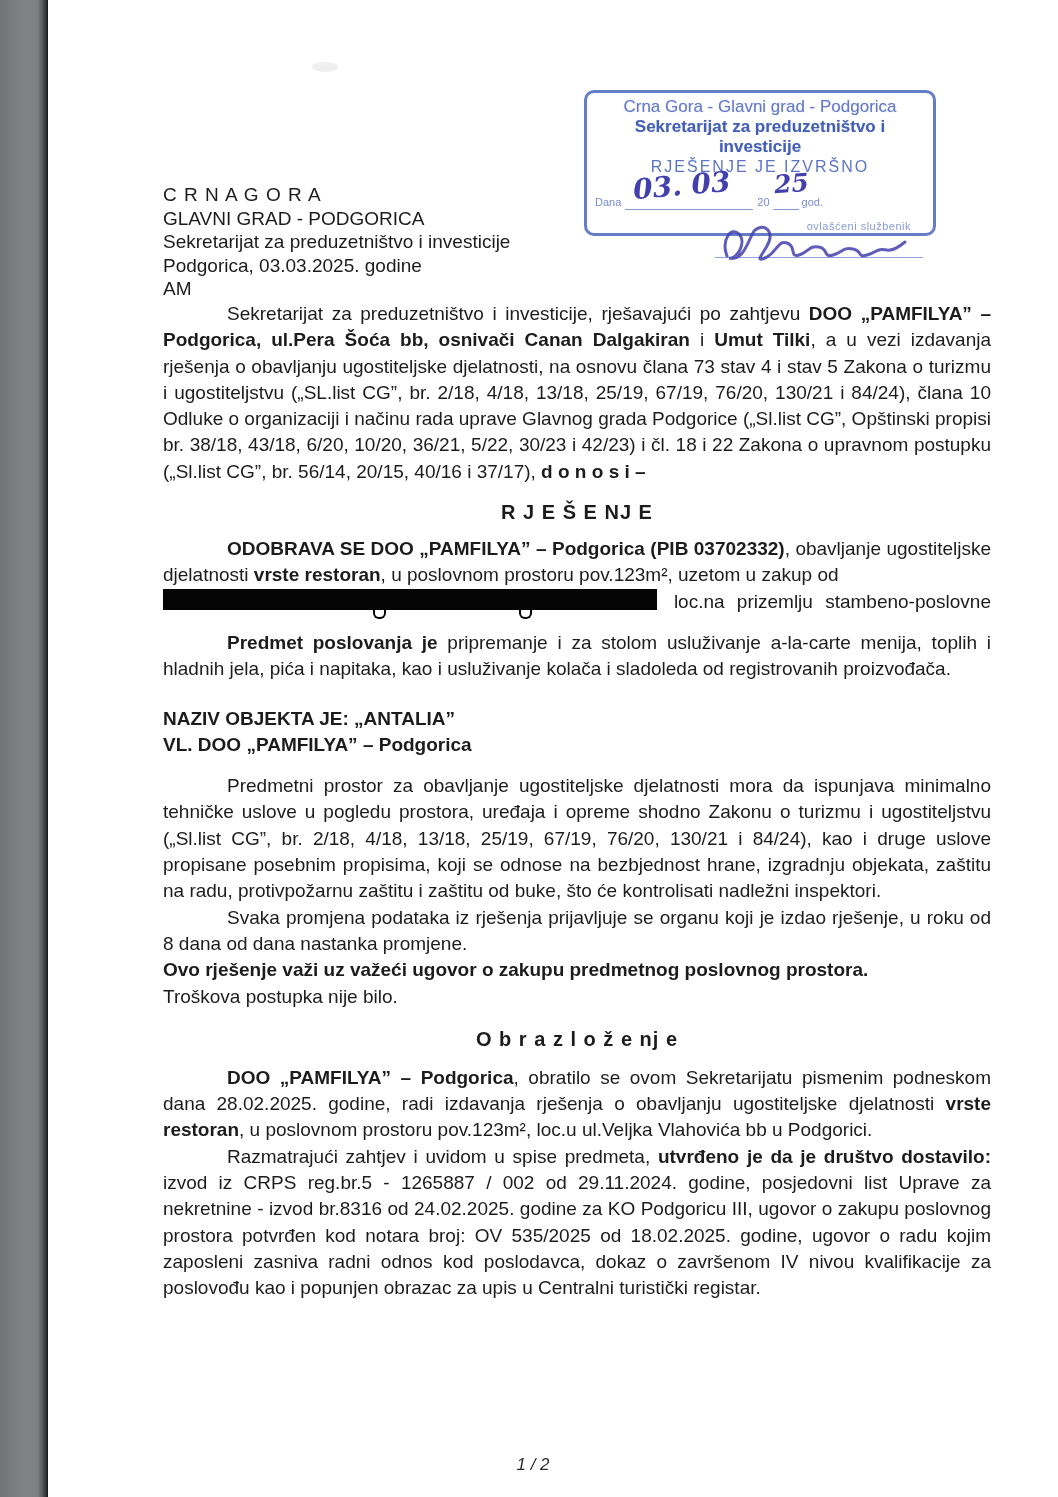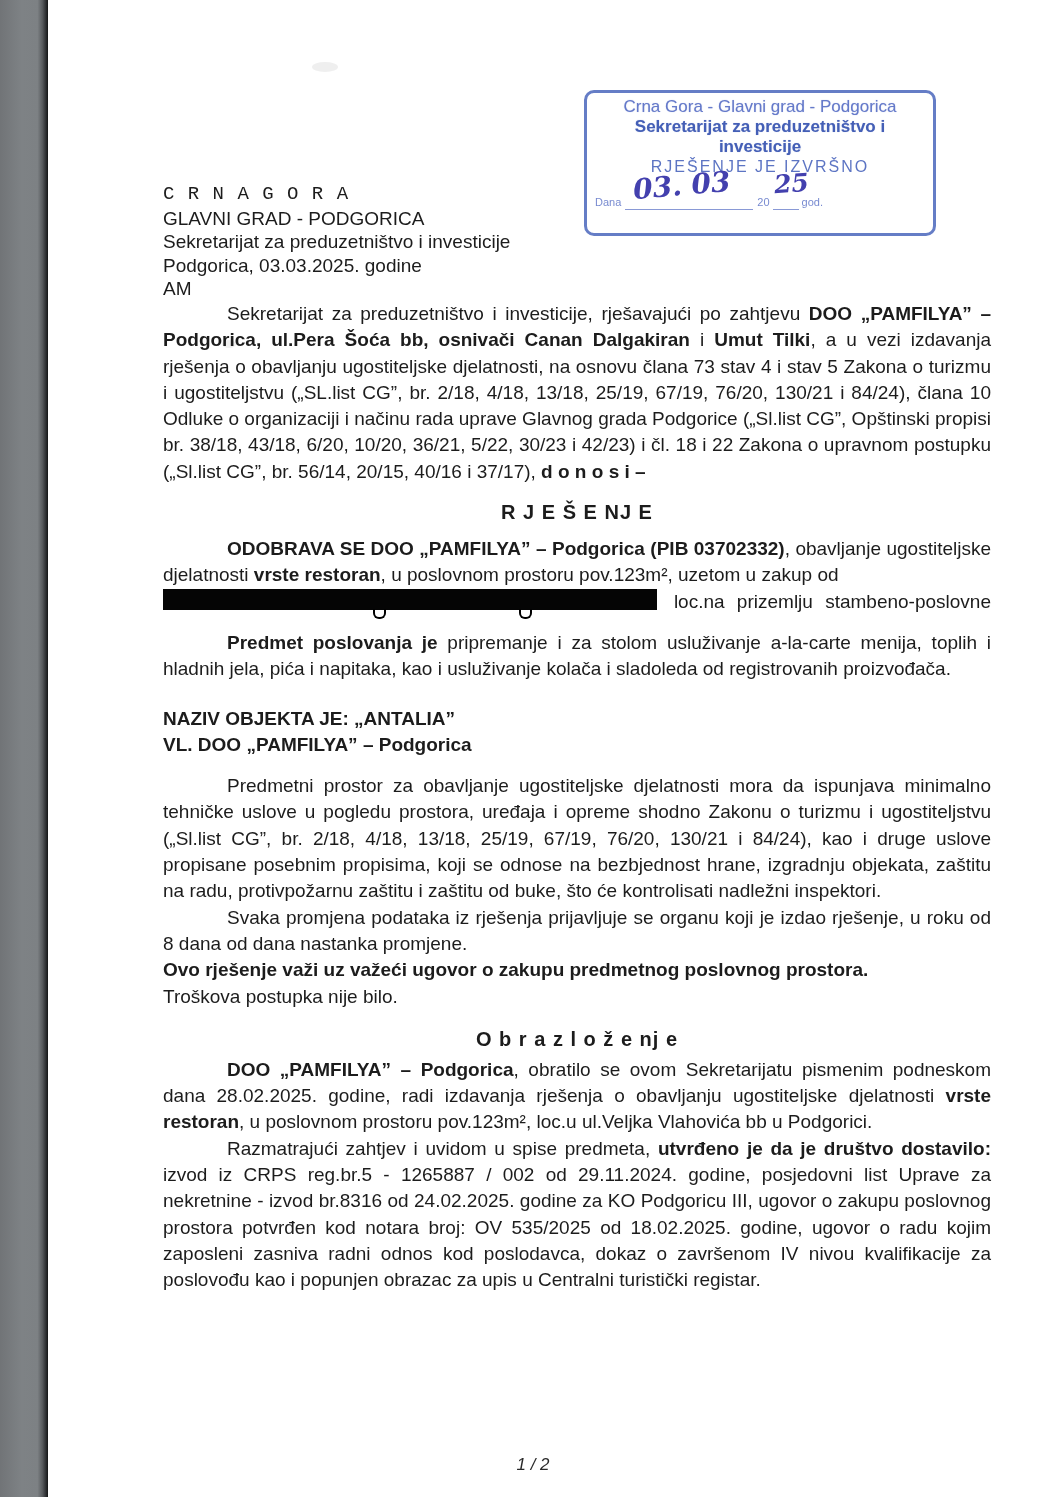--- a/index.html
+++ b/index.html
@@ -52,21 +52,21 @@
   .stamp .sig-line{position:absolute;right:2px;bottom:2px;width:208px;border-bottom:1.5px solid rgba(74,99,192,.6);}
   .stamp svg.sig{position:absolute;right:10px;bottom:-8px;overflow:visible;}
 
   
   .doc{
     position:absolute;left:163px;top:183px;width:828px;
     font-size:19px;line-height:26.3px;
     color:#1c1c1c;
   }
   .hdr{line-height:23.6px;text-align:left;}
-  .hdr .country{letter-spacing:1px;font-family:Liberation Mono, monospace;}
+  .hdr .country{letter-spacing:1px;}
   .doc p{margin:0;text-align:justify;}
   .doc p.ind{text-indent:64px;}
   .b{font-weight:bold;}
   h1.center-head{
     font-size:20px;font-weight:bold;text-align:center;
     margin:14px 0 10px 0;letter-spacing:1px;line-height:27px;
   }
   .redact-line{display:flex;align-items:flex-start;position:relative;height:26.3px;}
   .redaction{width:494px;height:21px;background:#050505;flex:none;}
   .redact-line .after{flex:1;text-align:right;word-spacing:7px;}
@@ -95,20 +95,27 @@
     <span class="lbl">Dana</span>
     <span class="uline u1">
       <span class="hand date">03. 03</span>
     </span>
     <span class="lbl">20</span>
     <span class="uline u2">
       <span class="hand year">25</span>
     </span>
     <span class="lbl">god.</span>
   </div>
+  <div class="official-row">
+    <span class="official">ovlašćeni službenik</span>
+    <span class="sig-line"></span>
+    <svg class="sig" width="200" height="52" viewBox="0 0 200 52">
+      <path d="M12 40 C6 24 16 10 24 18 C32 26 22 44 14 42 C30 46 34 20 40 14 C50 6 60 16 52 30 C47 39 40 46 50 42 C62 37 62 24 72 27 C82 30 74 42 84 39 C94 36 94 29 104 31 C114 33 108 42 118 39 C128 36 128 31 138 33 C148 35 142 42 152 39 C162 36 162 32 172 34 C178 35 184 31 190 26" fill="none" stroke="#4340ae" stroke-width="3" stroke-linecap="round" opacity="0.85"></path>
+    </svg>
+  </div>
 </div>
 
 <div class="doc">
 
   <div class="hdr">
     <div class="country">C R N A   G O R A</div>
     <div>GLAVNI  GRAD - PODGORICA</div>
     <div>Sekretarijat za preduzetništvo i investicije</div>
     <div>Podgorica, 03.03.2025. godine</div>
     <div>AM</div>
@@ -129,20 +136,20 @@
   <p class="ind" style="margin-top:15px;"><span class="b">Predmet poslovanja je </span><span>pripremanje i za stolom usluživanje a-la-carte menija, toplih i hladnih jela, pića i napitaka, kao i usluživanje kolača i sladoleda od registrovanih proizvođača.</span></p>
 
   <p class="ml b" style="margin-top:23px;">NAZIV OBJEKTA JE: „ANTALIA”</p>
   <p class="ml b">VL. DOO „PAMFILYA” – Podgorica</p>
 
   <p class="ind" style="margin-top:15px;">Predmetni prostor za obavljanje ugostiteljske djelatnosti mora da ispunjava minimalno tehničke uslove u pogledu prostora, uređaja i opreme shodno Zakonu o turizmu i ugostiteljstvu („Sl.list CG”, br. 2/18, 4/18, 13/18, 25/19, 67/19, 76/20, 130/21 i 84/24), kao i druge uslove propisane posebnim propisima, koji se odnose na bezbjednost hrane, izgradnju objekata, zaštitu na radu, protivpožarnu zaštitu i zaštitu od buke, što će kontrolisati nadležni inspektori.</p>
   <p class="ind">Svaka promjena podataka iz rješenja prijavljuje se organu koji je izdao rješenje, u roku od 8 dana od dana nastanka promjene.</p>
   <p class="ml b">Ovo rješenje važi uz važeći ugovor o zakupu predmetnog poslovnog prostora.</p>
   <p class="ml">Troškova postupka nije bilo.</p>
 
-  <h1 class="center-head" style="margin:16px 0 4px 0;">O b r a z l o ž e nj e</h1>
+  <h1 class="center-head" style="margin:16px 0 12px 0;">O b r a z l o ž e nj e</h1>
 
   <p class="ind"><span class="b">DOO „PAMFILYA” – Podgorica</span><span>, obratilo se ovom Sekretarijatu pismenim podneskom dana 28.02.2025. godine, radi izdavanja rješenja o obavljanju ugostiteljske djelatnosti </span><span class="b">vrste restoran</span><span>, u poslovnom prostoru pov.123m², loc.u ul.Veljka Vlahovića bb u Podgorici.</span></p>
   <p class="ind"><span>Razmatrajući zahtjev i uvidom u spise predmeta, </span><span class="b">utvrđeno je da je društvo dostavilo:</span><span> izvod iz CRPS reg.br.5 - 1265887 / 002 od 29.11.2024. godine, posjedovni list Uprave za nekretnine - izvod br.8316 od 24.02.2025. godine za KO Podgoricu III, ugovor o zakupu poslovnog prostora potvrđen kod notara broj: OV 535/2025 od 18.02.2025. godine, ugovor o radu kojim zaposleni zasniva radni odnos kod poslodavca, dokaz o završenom IV nivou kvalifikacije za poslovođu kao i popunjen obrazac za upis u Centralni turistički registar.</span></p>
 
 </div>
 
 <div class="footer">1 / 2</div>
 
 </body></html>

